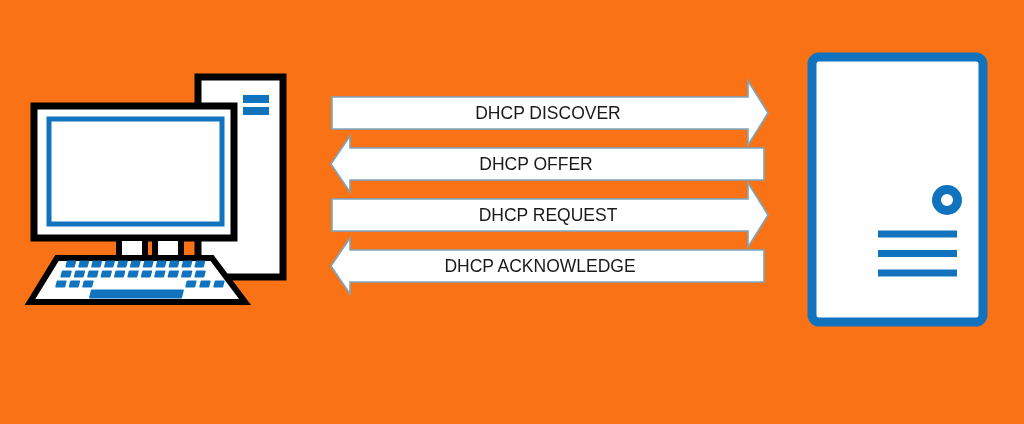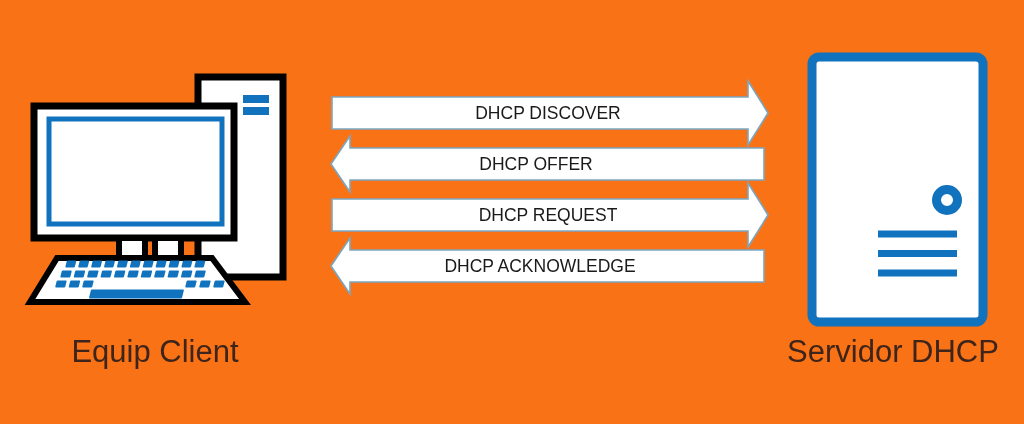--- a/index.html
+++ b/index.html
@@ -151,16 +151,14 @@
   <svg class="server-icon" viewBox="0 0 200 290" aria-hidden="true">
     <rect x="12" y="17" width="171" height="265" rx="7" fill="#ffffff" stroke="#1173BD" stroke-width="9"></rect>
     <circle cx="147" cy="160" r="10.5" fill="#ffffff" stroke="#1173BD" stroke-width="9"></circle>
     <g stroke="#1173BD" stroke-width="7">
       <line x1="78" y1="194" x2="157" y2="194"></line>
       <line x1="78" y1="213.5" x2="157" y2="213.5"></line>
       <line x1="78" y1="233" x2="157" y2="233"></line>
     </g>
   </svg>
 
-  <div class="device-label client-label">Equip Client</div>
-  <div class="device-label server-label">Servidor DHCP</div>
 
 </div>
 
 </body></html>

